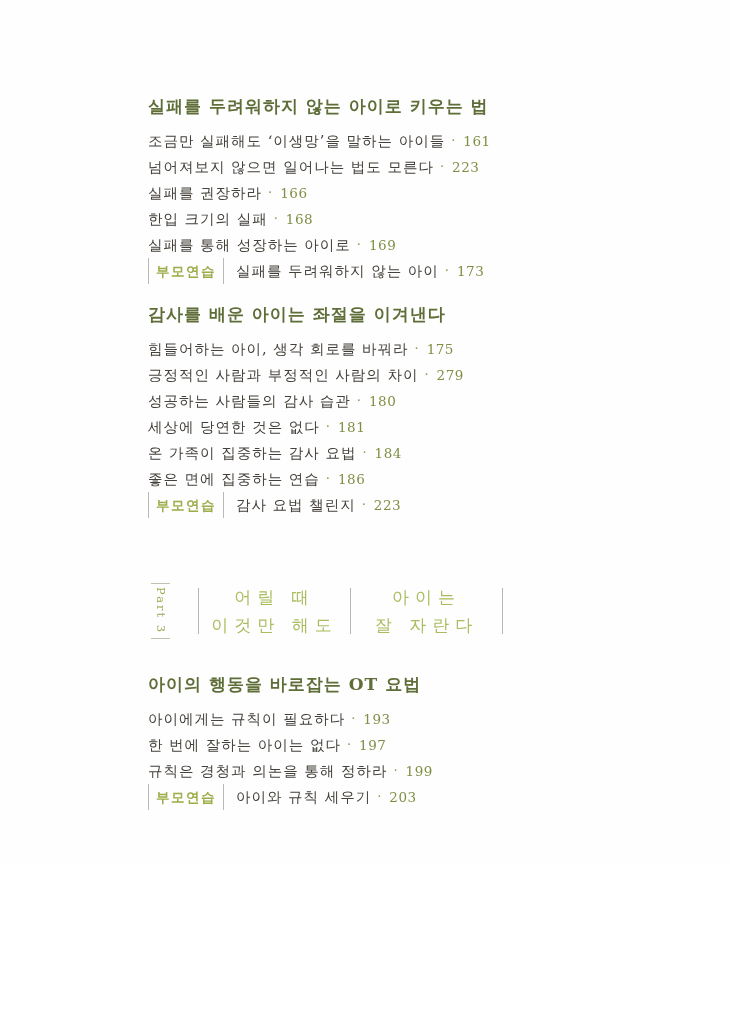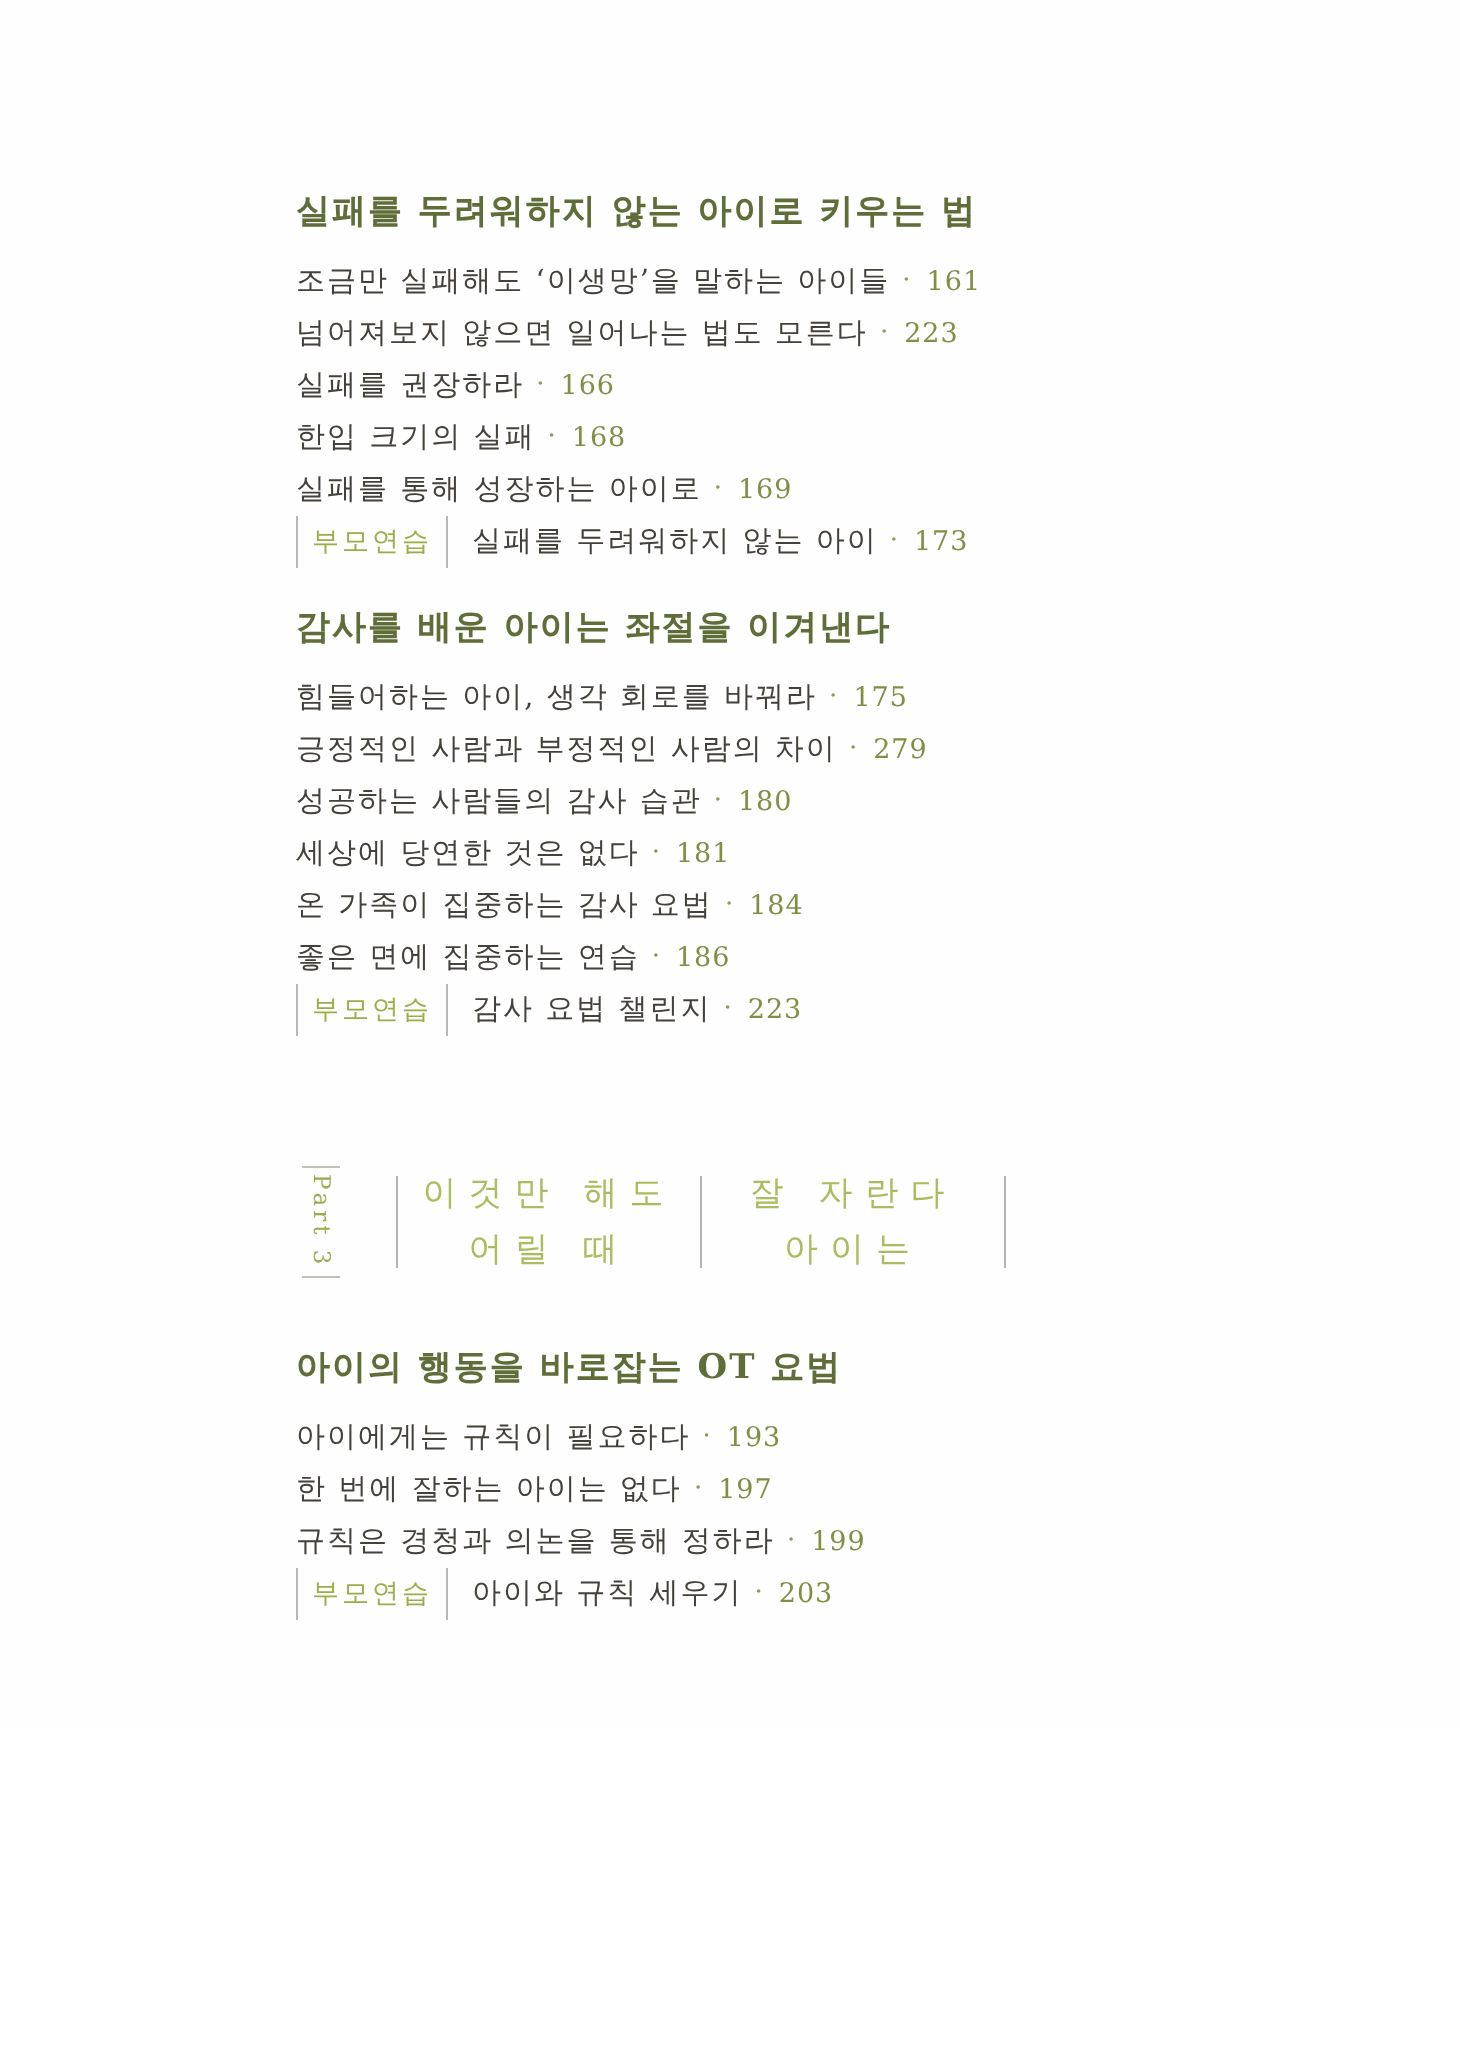--- a/index.html
+++ b/index.html
@@ -51,20 +51,21 @@
     letter-spacing: 0.5px;
   }
   .practice-label {
     color: #9cad49;
     font-size: 13.5px;
     letter-spacing: 1.5px;
     border-left: 1px solid #b9b9b9;
     border-right: 1px solid #b9b9b9;
     padding: 0 7px;
     margin-right: 12px;
+    font-weight: bold;
   }
 
   
   .part-banner {
     display: flex;
     align-items: center;
     margin-top: 64px;
     margin-bottom: 33px;
     height: 58px;
   }
@@ -185,27 +186,27 @@
   </section>
 
   <div class="part-banner">
     <div class="part-label-col">
       <div class="part-rule"></div>
       <div class="part-label">Part 3</div>
       <div class="part-rule"></div>
     </div>
     <div class="vbar"></div>
     <div class="banner-group">
+      <div>어릴 때</div>
       <div>이것만 해도</div>
-      <div>어릴 때</div>
     </div>
     <div class="vbar"></div>
     <div class="banner-group">
+      <div>아이는</div>
       <div>잘 자란다</div>
-      <div>아이는</div>
     </div>
     <div class="vbar"></div>
   </div>
 
   <section class="toc-section">
     <h2 class="section-title">아이의 행동을 바로잡는 OT 요법</h2>
     <div class="toc-item">
       <span>아이에게는 규칙이 필요하다</span>
       <span class="bullet">·</span>
       <span class="pagenum">193</span>

